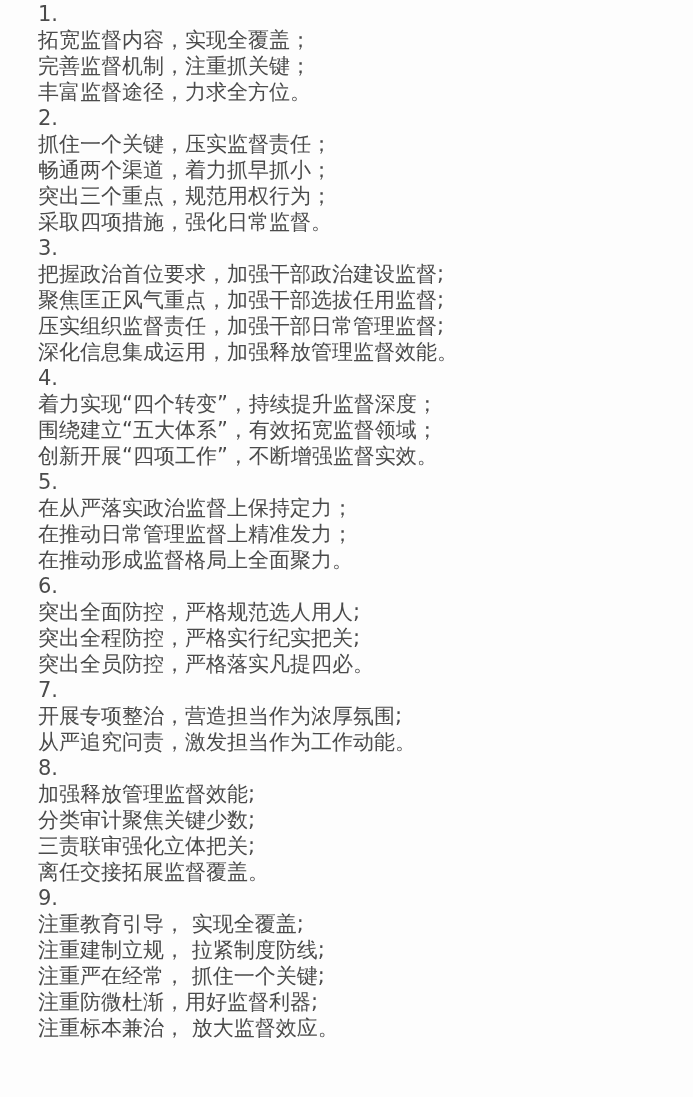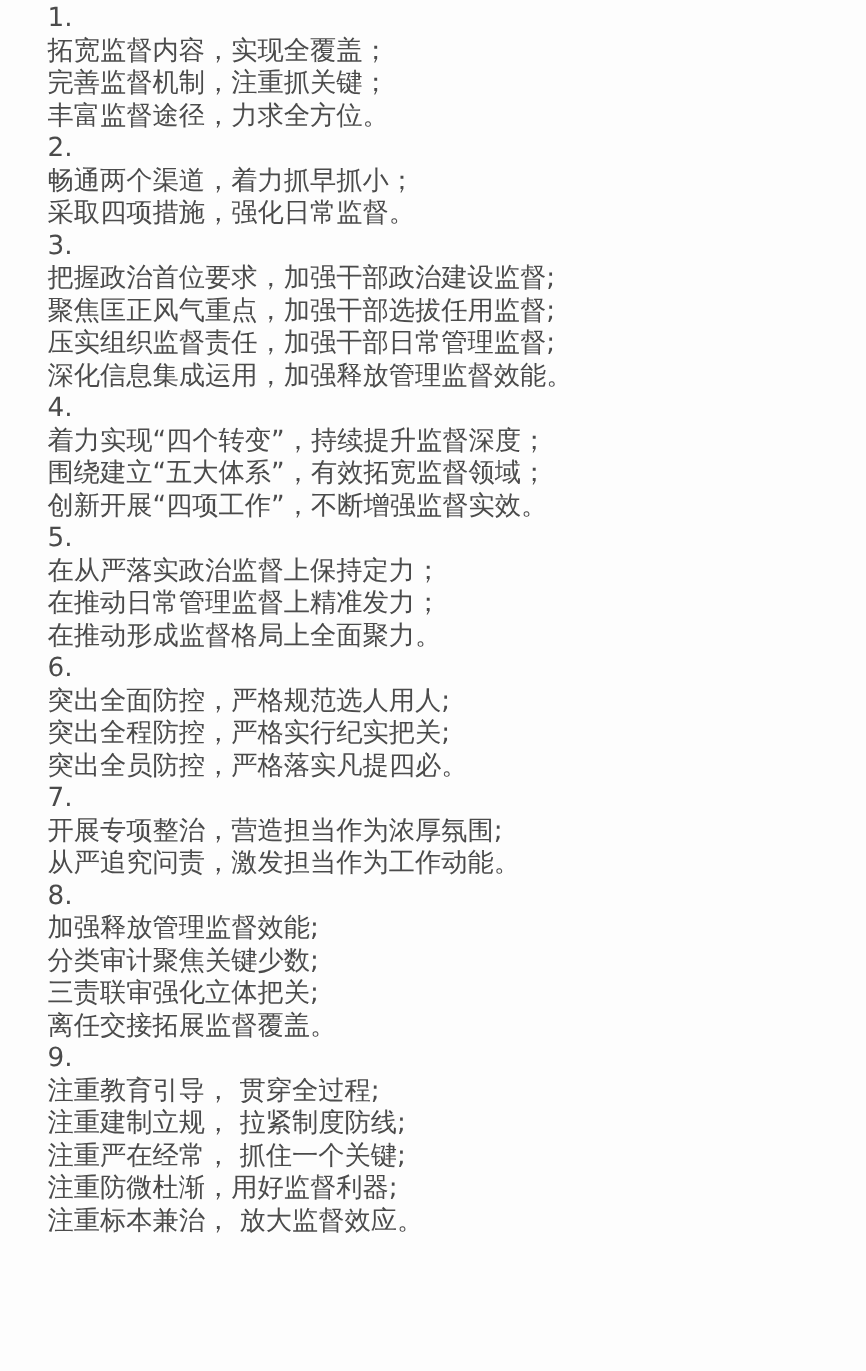--- a/index.html
+++ b/index.html
@@ -39,21 +39,23 @@
 <div class="page">
   <div class="doc" id="doc" style="color: rgb(75, 75, 75);">
       <div>
         <div class="section-number">1.</div>
         <div class="line">拓宽监督内容，实现全覆盖；</div>
         <div class="line">完善监督机制，注重抓关键；</div>
         <div class="line">丰富监督途径，力求全方位。</div>
       </div>
       <div>
         <div class="section-number">2.</div>
+        <div class="line">抓住一个关键，压实监督责任；</div>
         <div class="line">畅通两个渠道，着力抓早抓小；</div>
+        <div class="line">突出三个重点，规范用权行为；</div>
         <div class="line">采取四项措施，强化日常监督。</div>
       </div>
       <div>
         <div class="section-number">3.</div>
         <div class="line">把握政治首位要求，加强干部政治建设监督;</div>
         <div class="line">聚焦匡正风气重点，加强干部选拔任用监督;</div>
         <div class="line">压实组织监督责任，加强干部日常管理监督;</div>
         <div class="line">深化信息集成运用，加强释放管理监督效能。</div>
       </div>
       <div>
@@ -81,20 +83,20 @@
       </div>
       <div>
         <div class="section-number">8.</div>
         <div class="line">加强释放管理监督效能;</div>
         <div class="line">分类审计聚焦关键少数;</div>
         <div class="line">三责联审强化立体把关;</div>
         <div class="line">离任交接拓展监督覆盖。</div>
       </div>
       <div>
         <div class="section-number">9.</div>
-        <div class="line">注重教育引导， 贯穿全过程;</div>
+        <div class="line">注重教育引导， 实现全覆盖;</div>
         <div class="line">注重建制立规， 拉紧制度防线;</div>
         <div class="line">注重严在经常， 抓住一个关键;</div>
         <div class="line">注重防微杜渐，用好监督利器;</div>
         <div class="line">注重标本兼治， 放大监督效应。</div>
       </div>
     </div>
 </div>
 
 </body></html>

